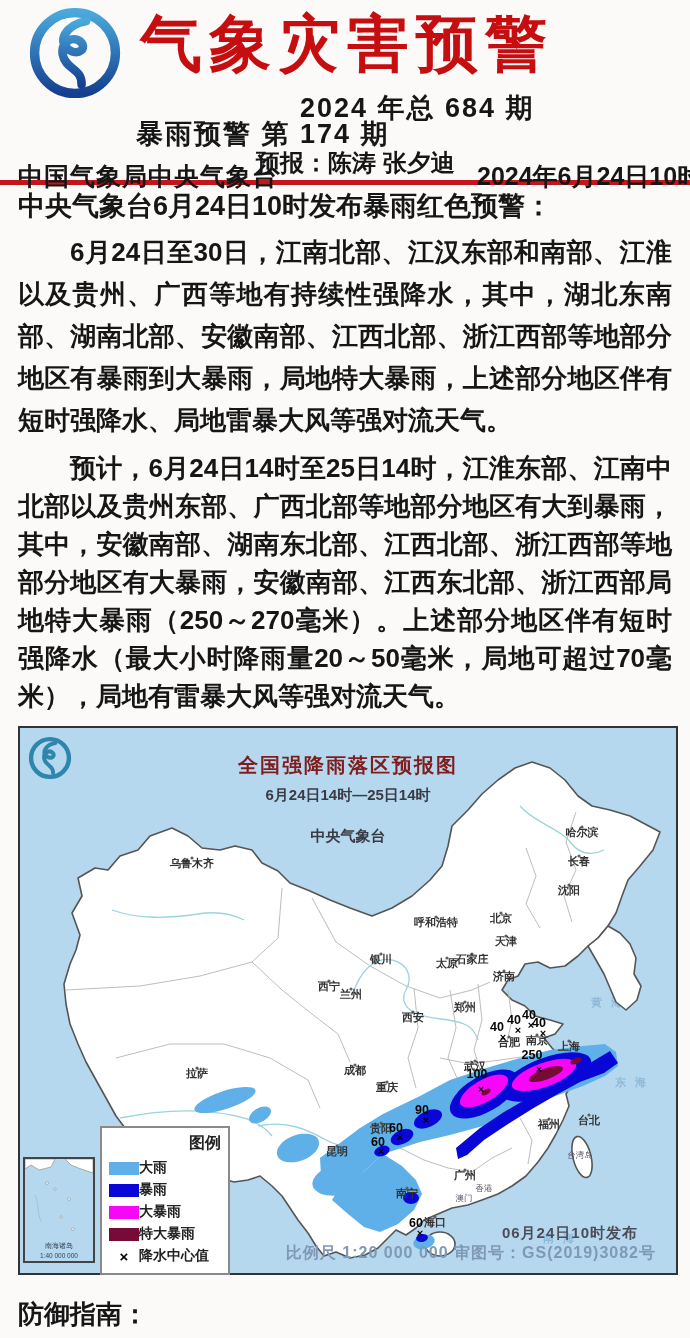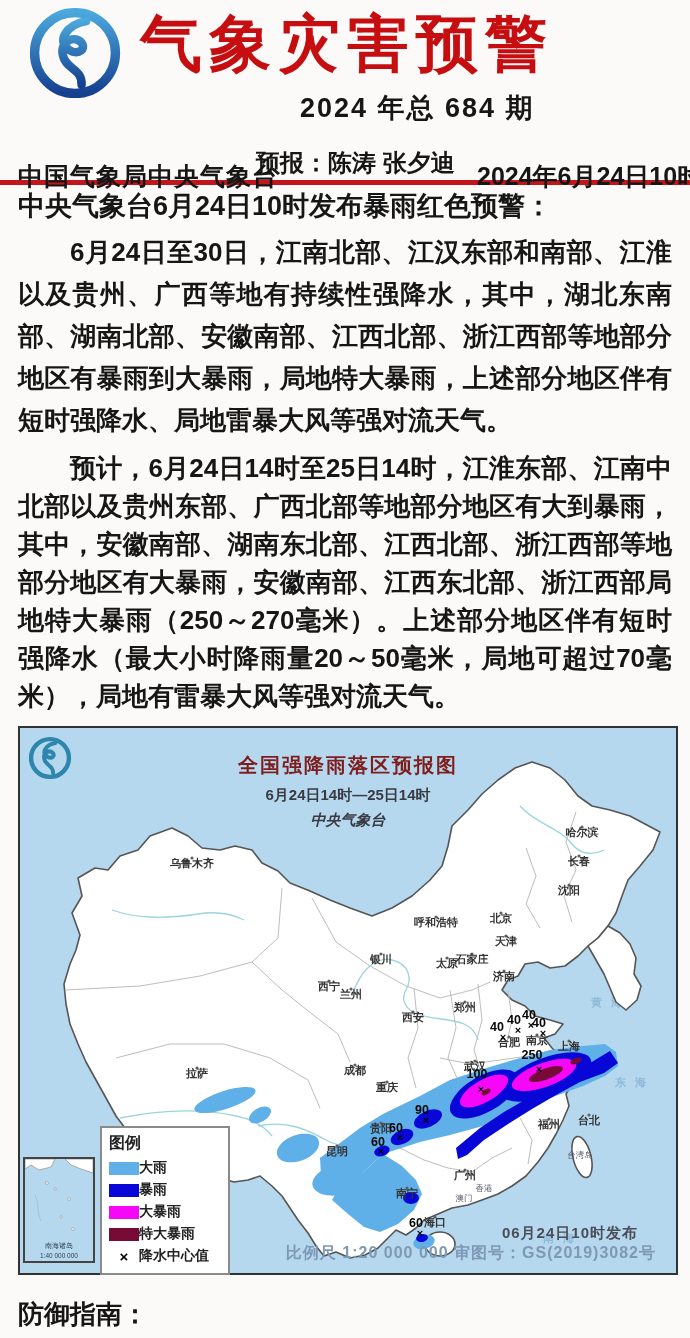--- a/index.html
+++ b/index.html
@@ -37,25 +37,25 @@
   .city{font-family:"Liberation Sans",sans-serif;font-size:11px;font-weight:600;fill:var(--map_text);text-anchor:middle;}
   .city.small{font-size:8.5px;font-weight:400;fill:#556;}
   .cdot{fill:#606060;}
   .val{font-family:"Liberation Sans",sans-serif;font-size:12.5px;font-weight:700;fill:#050505;text-anchor:middle;}
   .mark{font-family:"Liberation Sans",sans-serif;font-size:11px;font-weight:900;fill:#000;text-anchor:middle;}
   .sealbl{font-family:"Liberation Sans",sans-serif;font-size:11px;font-weight:600;letter-spacing:3px;fill:var(--sea_text);text-anchor:middle;}
 
   .map-titles{position:absolute;left:0;right:0;top:24px;text-align:center;pointer-events:none;}
   .map-title{font-size:20px;font-weight:800;letter-spacing:2px;color:#7f1d1d;}
   .map-subtitle{font-size:15px;font-weight:700;margin-top:7px;color:#3a3a44;}
-  .map-agency{font-size:15px;font-weight:700;margin-top:6px;color:#3a3a44;font-style:italic;}
+  .map-agency{font-size:15px;font-weight:700;margin-top:22px;color:#3a3a44;}
   .map-logo{position:absolute;left:8px;top:8px;width:44px;height:44px;}
 
   .legend{position:absolute;left:80px;top:398px;width:112px;background:#fff;border:2px solid #8a8a8a;padding:4px 7px 6px;}
-  .lg-title{font-size:16px;font-weight:800;color:#222;margin:1px 0 3px;}
+  .lg-title{font-size:16px;font-weight:800;color:#222;margin:1px 0 3px;text-align:right;}
   .lg-row{display:flex;align-items:center;gap:0;height:22px;}
   .lg-swatch{width:30px;height:13px;flex:0 0 auto;}
   .lg-label{font-size:14px;font-weight:600;color:#222;white-space:nowrap;}
   .lg-marker-symbol{width:30px;text-align:center;font-size:15px;font-weight:900;color:#000;flex:0 0 auto;}
 
   .inset{position:absolute;left:3px;top:429px;width:72px;height:106px;border:2px solid #444;background:var(--sea);box-sizing:border-box;overflow:hidden;}
   .inset svg{position:absolute;left:0;top:0;}
   .inset-label{position:absolute;left:0;right:0;bottom:10px;text-align:center;font-size:7px;color:#345;}
   .inset-scale{position:absolute;left:0;right:0;bottom:2px;text-align:center;font-size:6.5px;color:#345;}
 
@@ -79,20 +79,21 @@
             <stop offset="0" stop-color="#4aa8dc"></stop>
               <stop offset="1" stop-color="#153f8f"></stop>
           </linearGradient>
         </defs>
         <circle cx="50" cy="50" r="43" fill="none" stroke="url(#lg1)" stroke-width="10"></circle>
         <path d="M62 16 C40 20 30 38 44 47 C54 53 63 45 56 38 C48 31 34 38 37 52 C40 68 58 66 57 84" fill="none" stroke="url(#lg1)" stroke-width="9" stroke-linecap="round"></path>
       </svg>
     </div>
     <div class="hdr-title">气象灾害预警</div>
     <div class="issue-no">2024 年总 684 期</div>
+    <div class="warn-no">暴雨预警 第 174 期</div>
     <div class="agency">中国气象局中央气象台</div>
     <div class="signers">
       <div>预报：陈涛 张夕迪</div>
     </div>
     <div class="dt">2024年6月24日10时</div>
   </header>
 
   <div class="rule"></div>
 
   <main>

